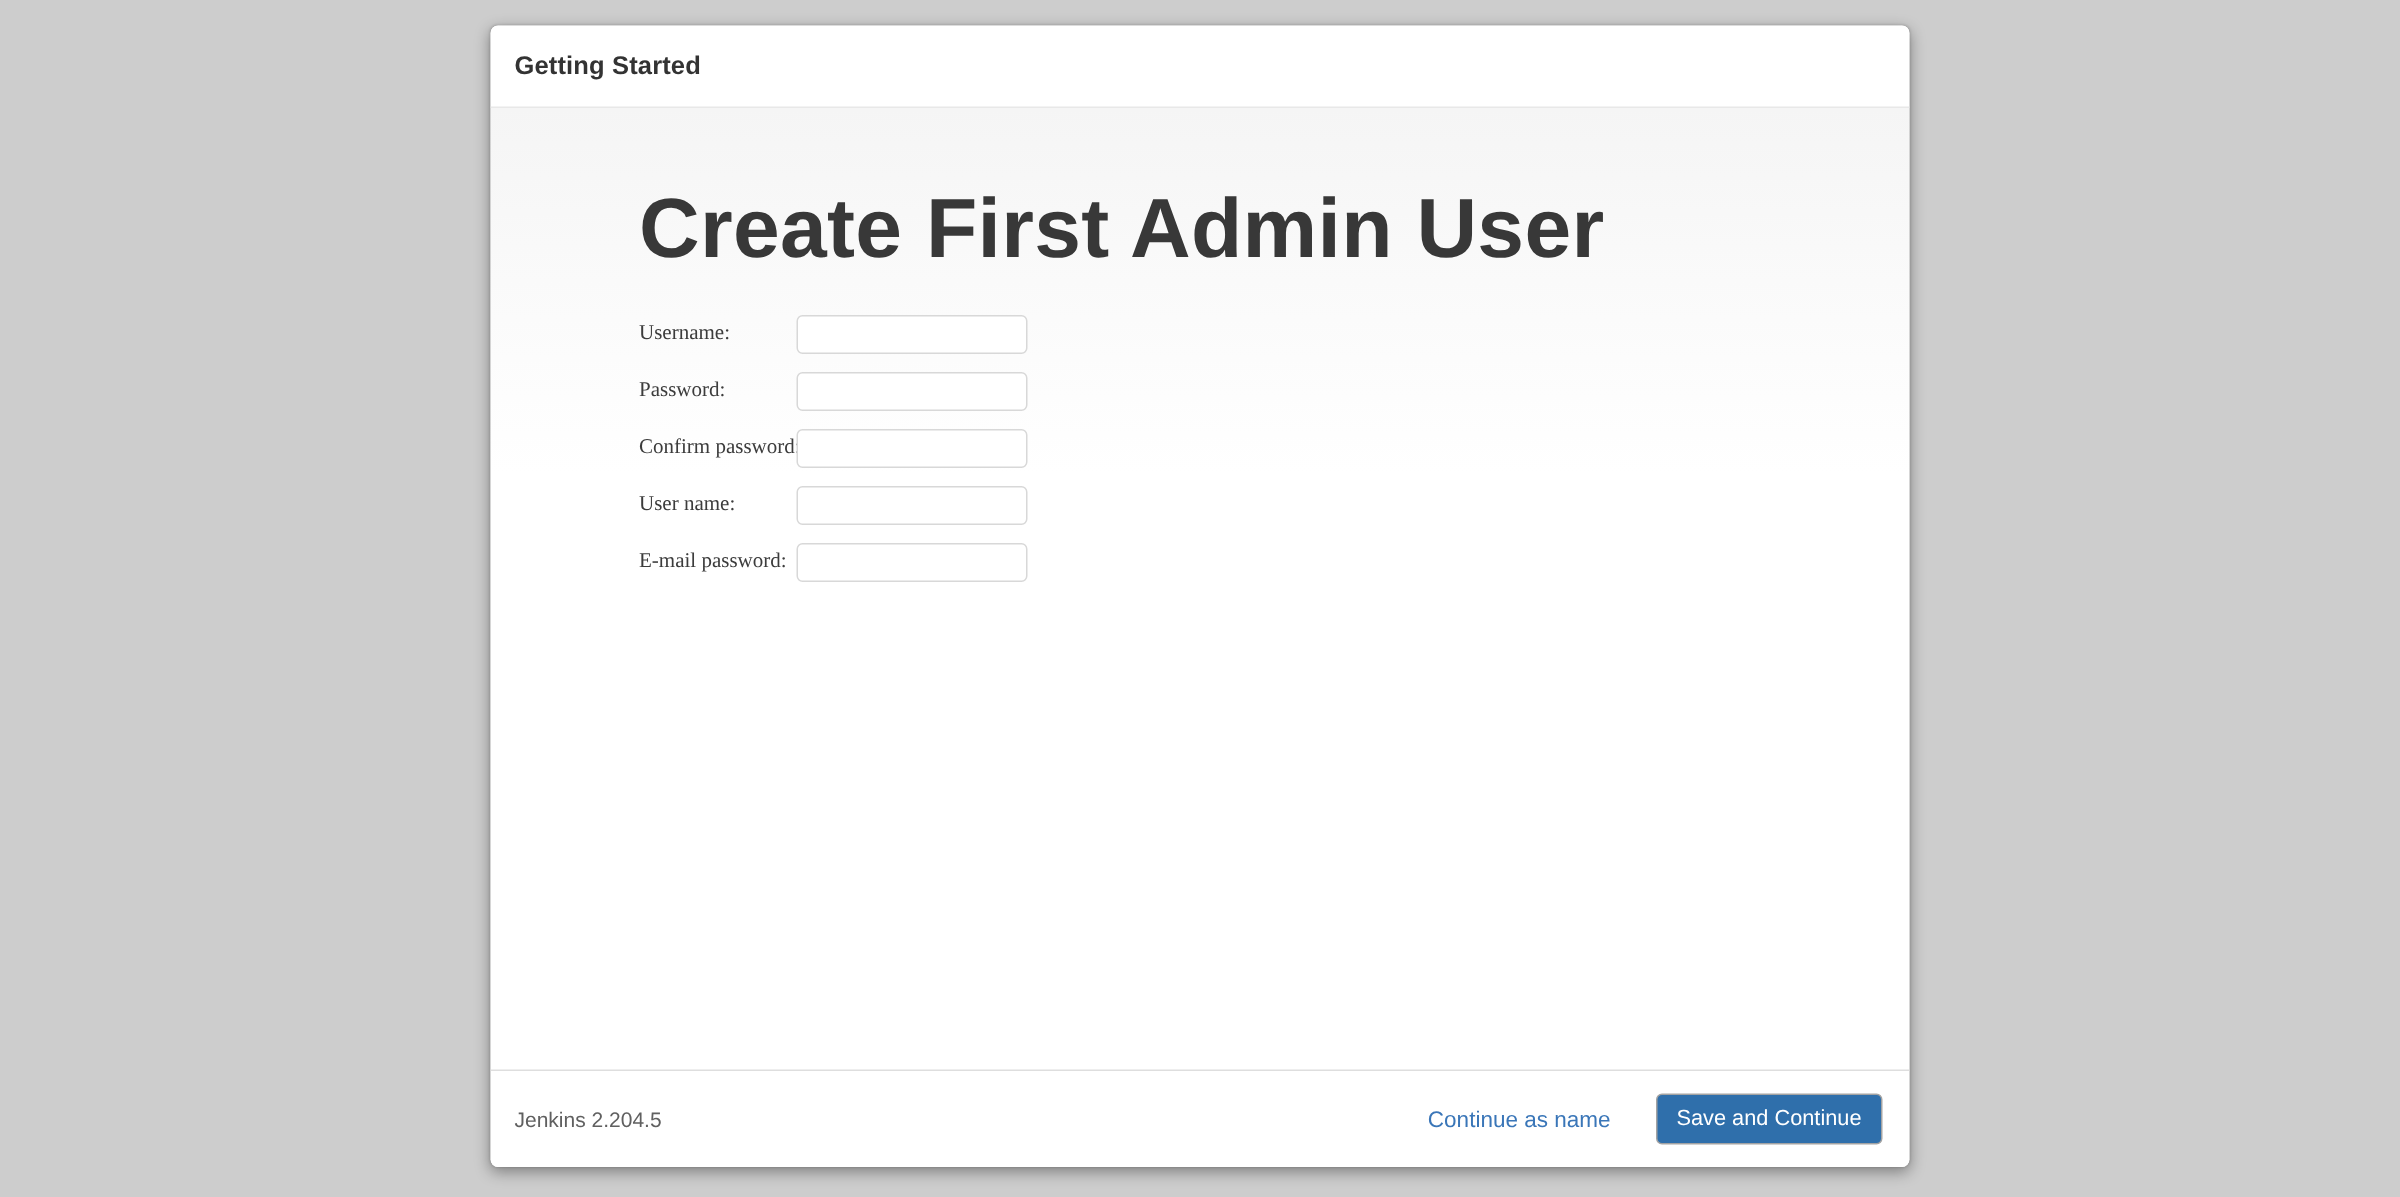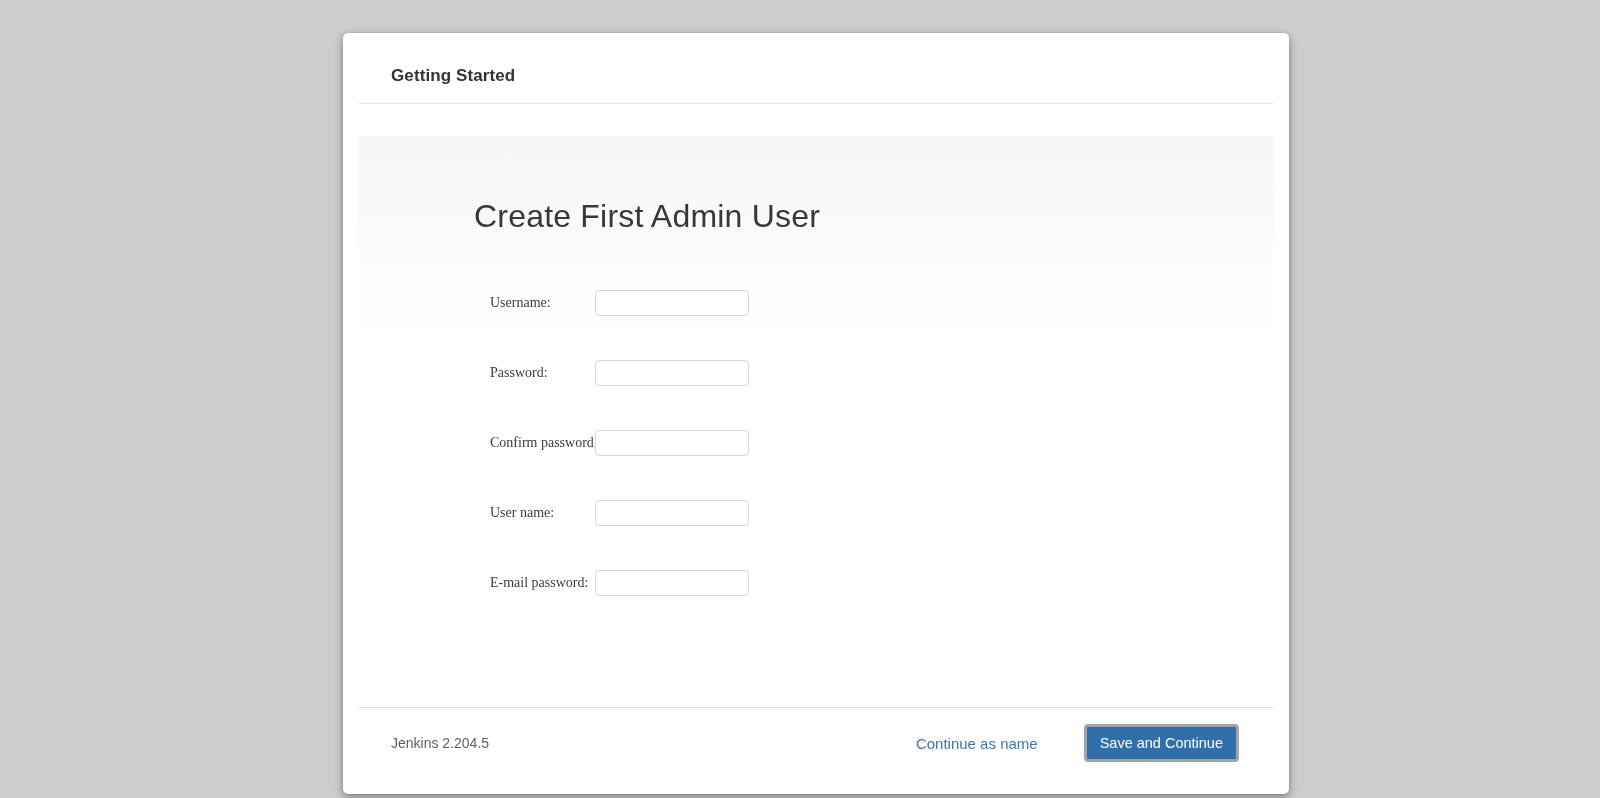--- a/index.html
+++ b/index.html
@@ -1,15 +1,15 @@
 <!DOCTYPE html>
 <html><head>
 <meta charset="utf-8">
 <style>
-  * { margin: 16px; padding: 0; box-sizing: border-box; }
+  * { margin: 0; padding: 0; box-sizing: border-box; }
   html, body {
     width: 1600px; height: 798px;
     overflow: hidden;
     font-family: "Liberation Sans", "DejaVu Sans", sans-serif;
     background: #cdcdcd;
   }
   .wizard-panel {
     position: absolute;
     left: 327px; top: 17px;
     width: 946px; height: 761px;
@@ -34,23 +34,23 @@
     color: #333333;
     letter-spacing: 0.1px;
   }
   .wizard-content {
     flex: 1 1 auto;
     background: linear-gradient(180deg, #f5f5f5 0%, #fafafa 18%, #ffffff 38%);
     padding: 0 40px 0 99px;
   }
   .page-title {
     margin-top: 52px;
-    font-size: 32px;
+    font-size: 56px;
     line-height: 56px;
-    font-weight: normal;
+    font-weight: bold;
     color: #383838;
     letter-spacing: 0.2px;
   }
   .admin-form {
     margin-top: 30px;
     display: grid;
     grid-template-columns: 105px 154px;
     row-gap: 12px;
     align-items: center;
   }
@@ -88,21 +88,21 @@
   .footer-spacer { flex: 1 1 auto; }
   .continue-link {
     font-size: 15px;
     color: #3a76b8;
     text-decoration: none;
     margin-right: 30px;
     cursor: pointer;
   }
   .save-button {
     background: #2f6fab;
-    border: 3px solid #a3a3a3;
+    border: 1px solid #a3a3a3;
     border-radius: 4px;
     color: #ffffff;
     font-size: 14.5px;
     font-family: "Liberation Sans", "DejaVu Sans", sans-serif;
     padding: 8px 13px;
     cursor: pointer;
   }
 </style>
 </head>
 <body>

